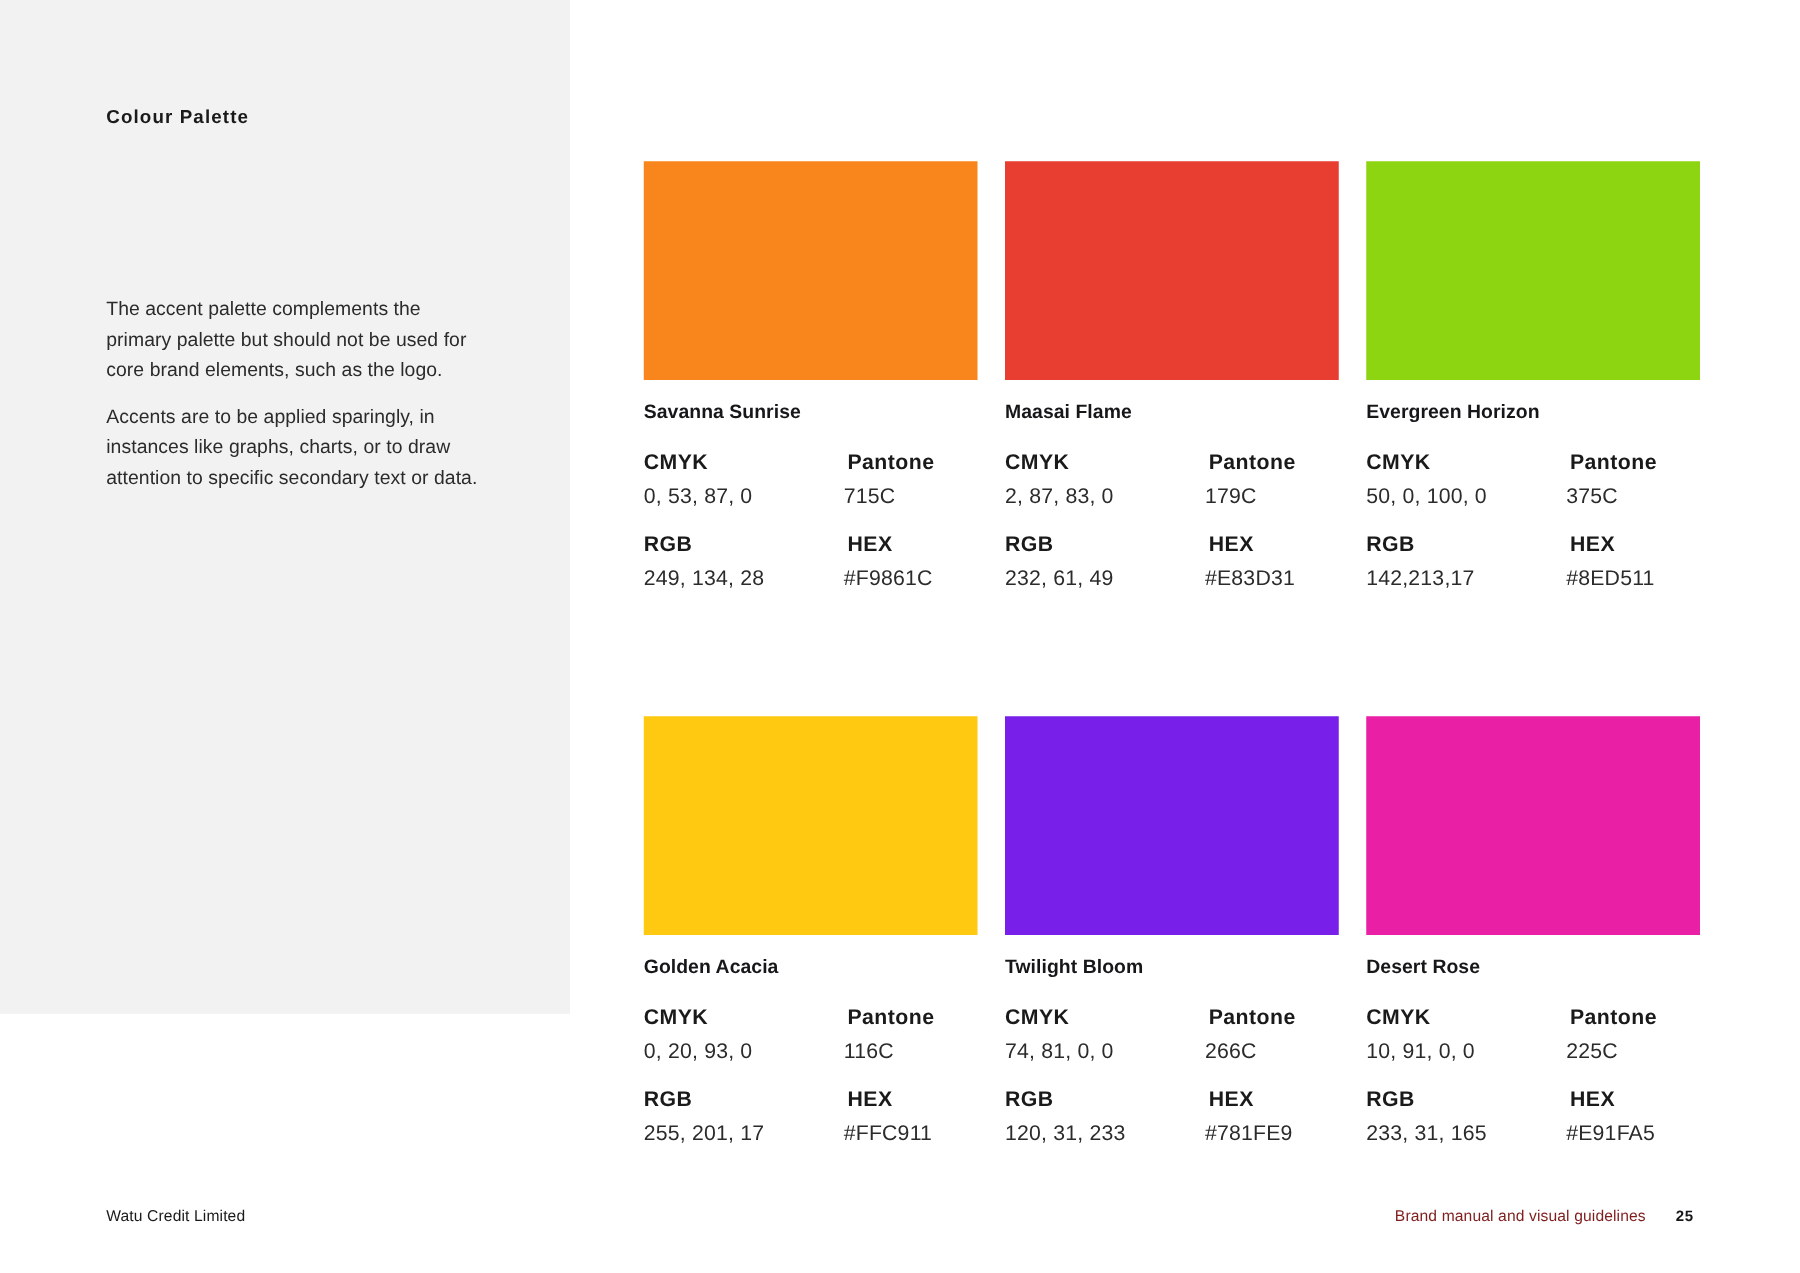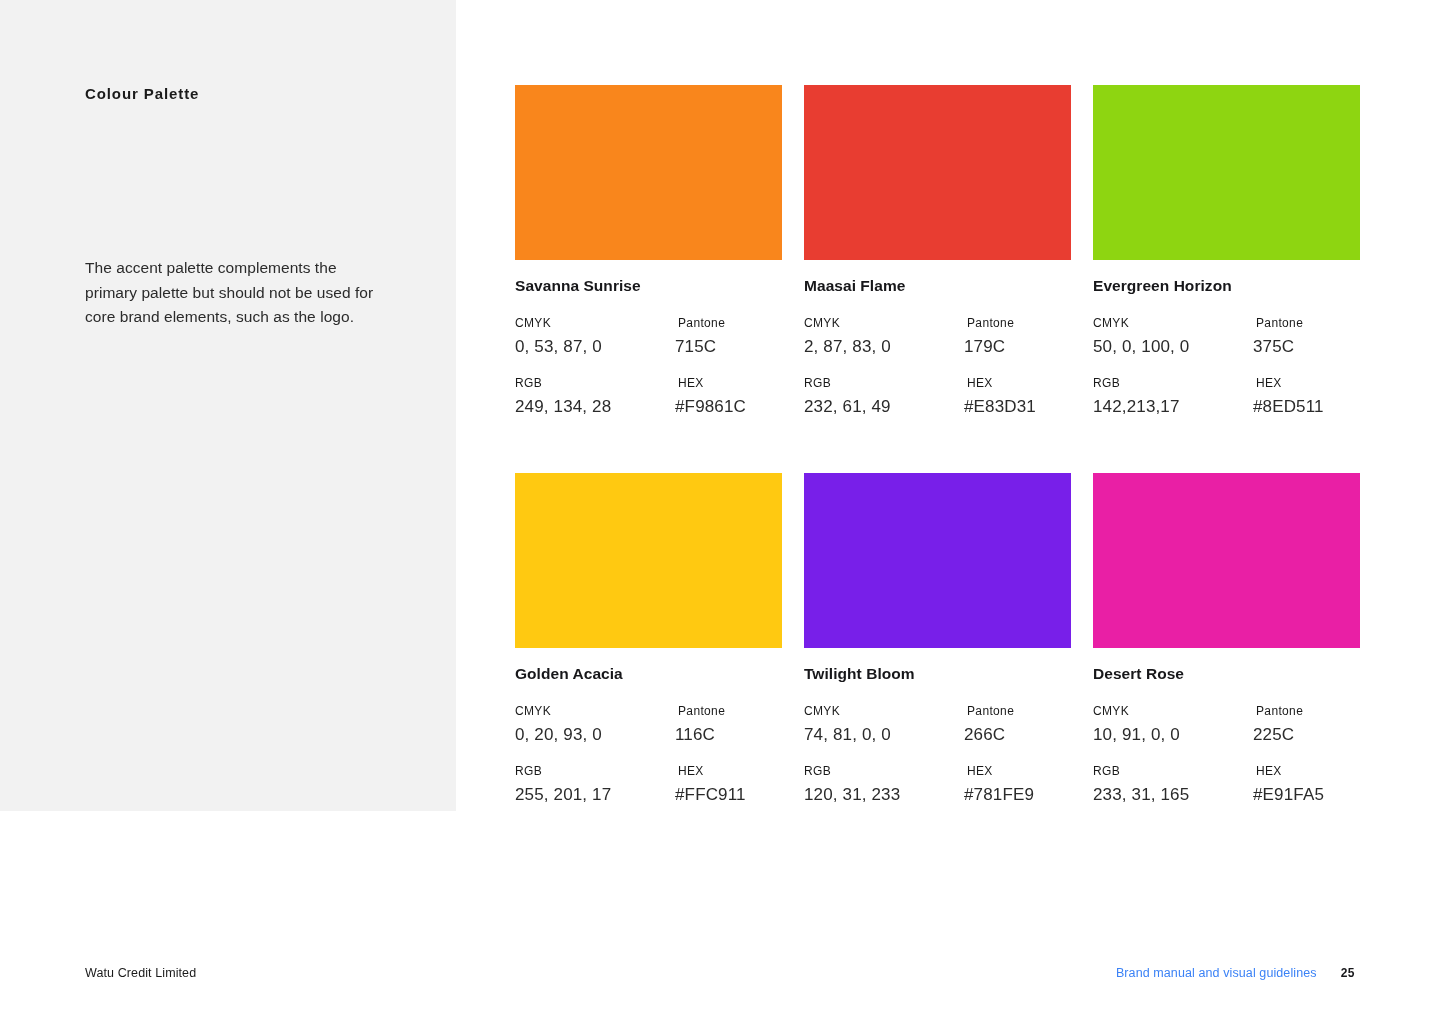--- a/index.html
+++ b/index.html
@@ -69,21 +69,20 @@
     top: 236px;
     left: 0;
     width: 300px;
   }
 
   .intro p {
     font-size: 15.5px;
     line-height: 24.6px;
     color: #2b2b2b;
     letter-spacing: 0.05px;
-    margin-top: 20px;
   }
 
   .intro p + p { margin-top: 12px; }
 
   .disclaimer {
     position: absolute;
     top: 874px;
     left: 0;
     width: 332px;
     font-size: 13px;
@@ -117,20 +116,21 @@
     top: 85px;
     width: 841px; 
     display: grid;
     grid-template-columns: repeat(3, 267px);
     column-gap: 22px;
     row-gap: 56px;
   }
 
   .swatch-card {
     width: 267px;
+    margin-top: 44px;
   }
 
   .swatch-chip {
     width: 267px;
     height: 175px;
     display: block;
   }
 
   .swatch-name {
     margin-top: 17px;
@@ -156,22 +156,22 @@
 
   .spec-col {
     flex: 0 0 160px;
   }
 
   .spec-col.second {
     flex: 0 0 auto;
   }
 
   .spec-label {
-    font-size: 12px;
-    font-weight: normal;
+    font-size: 17px;
+    font-weight: bold;
     letter-spacing: 0.35px;
     color: #1a1a1a;
     white-space: nowrap;
   }
 
   .spec-col.second .spec-label {
     padding-left: 3px;
   }
 
   .spec-value {
@@ -187,21 +187,21 @@
     position: absolute;
     right: 85px;
     top: 966px;
     display: flex;
     align-items: baseline;
     gap: 24px;
   }
 
   .footer-text {
     font-size: 12.5px;
-    color: #3b82f6;
+    color: #7f1d1d;
     letter-spacing: 0.1px;
     white-space: nowrap;
   }
 
   .footer-page {
     font-size: 12px;
     font-weight: bold;
     color: #17171a;
     letter-spacing: 0.5px;
   }
@@ -212,20 +212,21 @@
 <div class="page">
 
   <aside class="sidebar" style="background: rgb(242, 242, 242);">
     <div class="sidebar-inner">
 
       <div class="eyebrow">Colour Palette</div>
 
 
       <div class="intro">
         <p>The accent palette complements the primary palette but should not be used for core brand elements, such as the logo.</p>
+        <p>Accents are to be applied sparingly, in instances like graphs, charts, or to draw attention to specific secondary text or data.</p>
       </div>
 
 
       <div class="brandline">Watu Credit Limited</div>
 
     </div>
   </aside>
 
   <main class="content">
 

